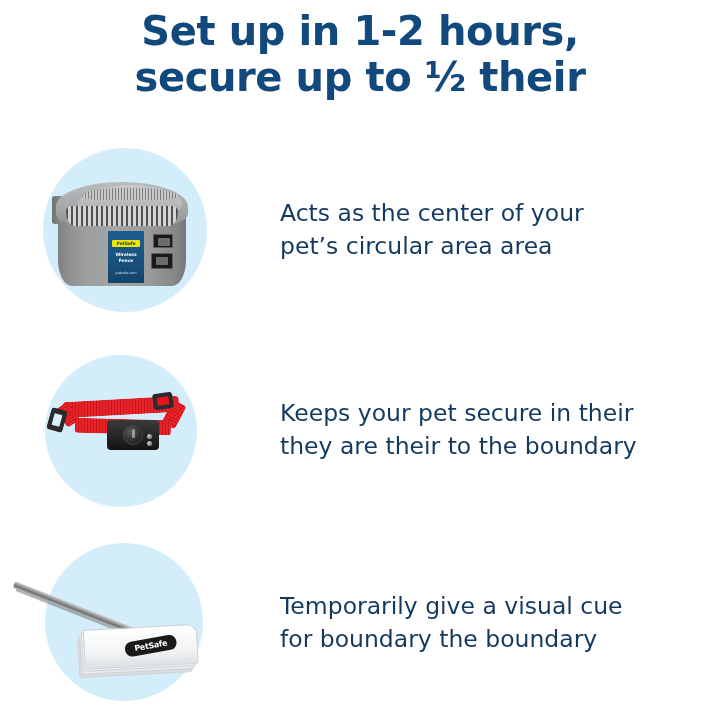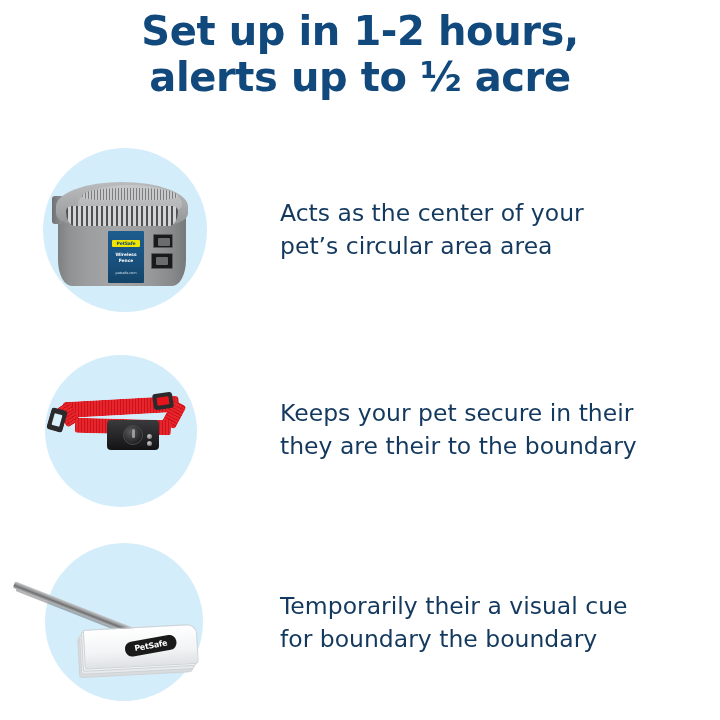--- a/index.html
+++ b/index.html
@@ -321,21 +321,21 @@
     overflow: hidden;
   }
 </style>
 </head>
 <body>
 
 <div class="page">
 
   <div class="headline">
     <span class="hl-line">Set up in 1-2 hours,</span>
-    <span class="hl-line"><span>alerts up to </span><span class="frac">½</span><span> acre</span></span>
+    <span class="hl-line"><span>secure up to </span><span class="frac">½</span><span> their</span></span>
   </div>
 
   <div class="row" id="row-0">
     <div class="thumb-wrap">
       <div class="circle-bg" id="circle-0"></div>
       <div class="art" id="art-transmitter">
         <div class="tx-body"></div>
         <div class="tx-left-tab"></div>
         <div class="tx-top">
           <div class="tx-top-inner"></div>
@@ -397,18 +397,18 @@
           <div class="flag-sheet" id="sheet-3"></div>
           <div class="flag-sheet" id="sheet-2"></div>
           <div class="flag-sheet" id="sheet-1"></div>
           <div class="flag-sheet" id="sheet-0">
             <div class="flag-badge">PetSafe</div>
           </div>
         </div>
       </div>
     </div>
     <div class="feature-text">
-      <span class="tline">Temporarily their a visual cue</span>
+      <span class="tline">Temporarily give a visual cue</span>
       <span class="tline">for boundary the boundary</span>
     </div>
   </div>
 
 </div>
 
 </body></html>

